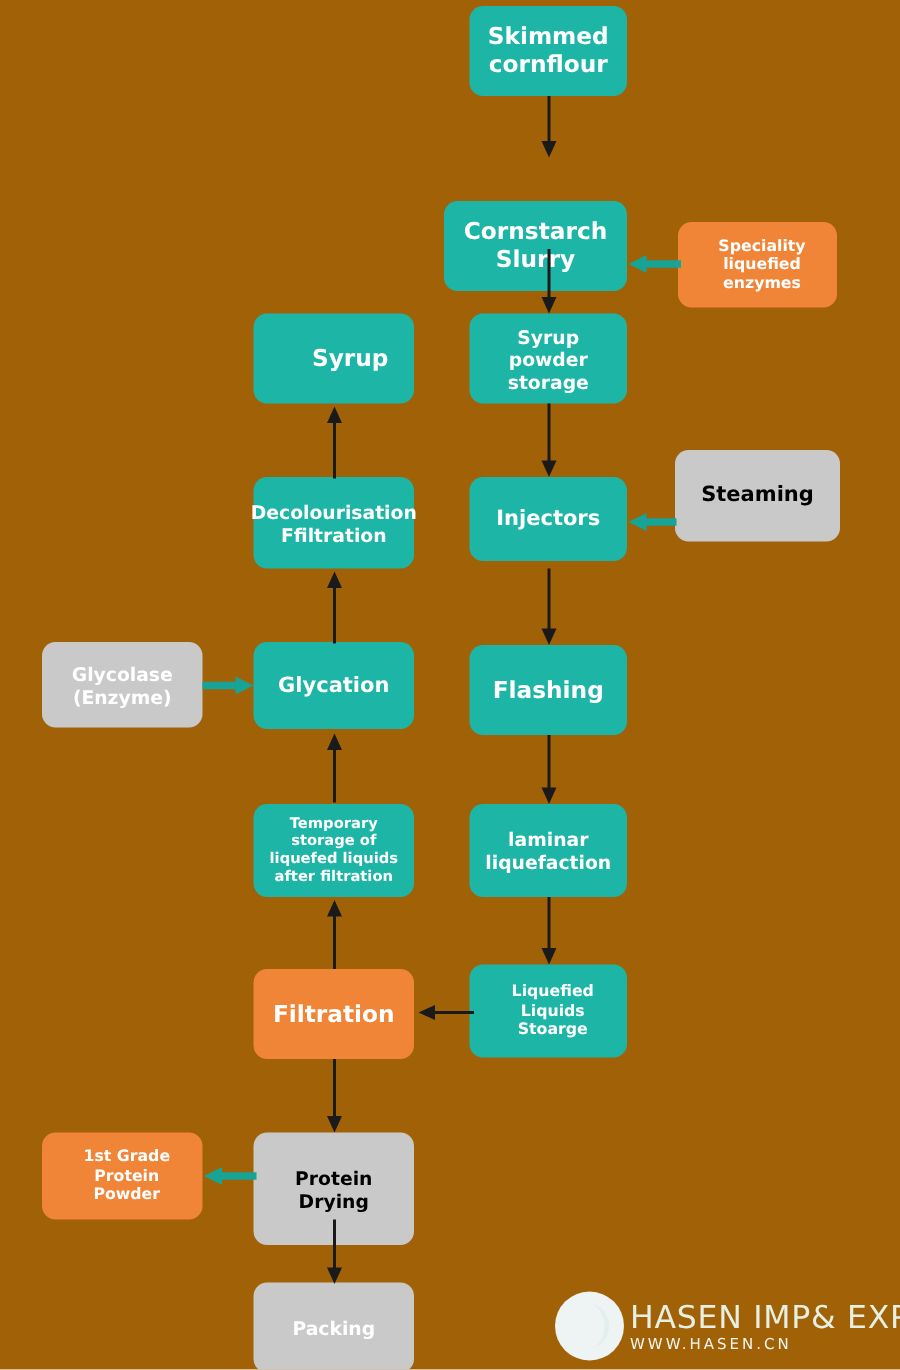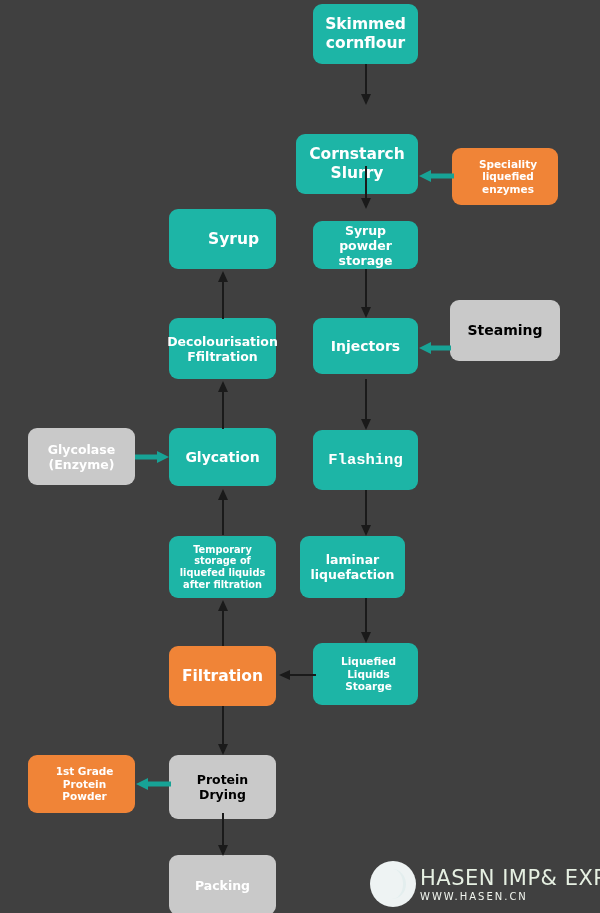--- a/index.html
+++ b/index.html
@@ -8,21 +8,21 @@
     width: 600px;
     height: 913px;
     background: #ffffff;
     font-family: "DejaVu Sans", "Liberation Sans", sans-serif;
     overflow: hidden;
   }
   #canvas {
     position: relative;
     width: 600px;
     height: 913px;
-    background: #404040;
+    background: #a16207;
   }
 
   
   .node {
     position: absolute;
     display: flex;
     align-items: center;
     justify-content: center;
     text-align: center;
     border-radius: 9px;
@@ -97,57 +97,57 @@
 
   <div class="node teal fs-16" style="left:313px; top:4px; width:105px; height:60px;">Skimmed
 cornflour</div>
 
   <div class="node teal fs-16" style="left:296px; top:106px; width:122px; height:60px;margin-top:28px;">Cornstarch
 Slurry</div>
 
   <div class="node orange fs-11" style="left:452px; top:148px; width:106px; height:57px;">Speciality liquefied
 enzymes</div>
 
-  <div class="node teal fs-13" style="left:313px; top:209px; width:105px; height:48px;margin-top:12px;">Syrup powder
+  <div class="node teal fs-13" style="left:313px; top:209px; width:105px; height:60px;">Syrup powder
 storage</div>
 
   <div class="node teal fs-16" style="left:169px; top:209px; width:107px; height:60px;padding-left:28px;">Syrup</div>
 
   <div class="node teal fs-13" style="left:169px; top:318px; width:107px; height:61px;">Decolourisation
 Ffiltration</div>
 
   <div class="node teal fs-14" style="left:313px; top:318px; width:105px; height:56px;">Injectors</div>
 
   <div class="node grey fs-14" style="left:450px; top:300px; width:110px; height:61px;">Steaming</div>
 
   <div class="node grey-w fs-13" style="left:28px; top:428px; width:107px; height:57px;">Glycolase
 (Enzyme)</div>
 
   <div class="node teal fs-14" style="left:169px; top:428px; width:107px; height:58px;">Glycation</div>
 
-  <div class="node teal fs-16" style="left:313px; top:430px; width:105px; height:60px;font-family:Liberation Mono, monospace;">Flashing</div>
+  <div class="node teal fs-16" style="left:313px; top:430px; width:105px; height:60px;">Flashing</div>
 
   <div class="node teal fs-10" style="left:169px; top:536px; width:107px; height:62px;">Temporary storage of
 liquefed liquids
 after filtration</div>
 
-  <div class="node teal fs-13" style="left:300px; top:536px; width:105px; height:62px;">laminar
+  <div class="node teal fs-13" style="left:313px; top:536px; width:105px; height:62px;">laminar
 liquefaction</div>
 
   <div class="node teal fs-11" style="left:313px; top:643px; width:105px; height:62px;">Liquefied
 Liquids
 Stoarge</div>
 
   <div class="node orange fs-16" style="left:169px; top:646px; width:107px; height:60px;">Filtration</div>
 
   <div class="node orange fs-11" style="left:28px; top:755px; width:107px; height:58px;">1st Grade
 Protein
 Powder</div>
 
-  <div class="node grey fs-13" style="left:169px; top:755px; width:107px; height:64px;">Protein Drying</div>
+  <div class="node grey fs-13" style="left:169px; top:755px; width:107px; height:75px;">Protein Drying</div>
 
   <div class="node grey-w fs-13" style="left:169px; top:855px; width:107px; height:60px;">Packing</div>
 
   <div class="arrow" style="left:359px; top:64px;">
     <svg width="14" height="42" viewBox="0 0 14 42">
       <line x1="7" y1="0" x2="7" y2="32" stroke="#1a1a1a" stroke-width="2"></line>
       <polygon points="7,41 2,30 12,30" fill="#1a1a1a"></polygon>
     </svg>
   </div>
 

